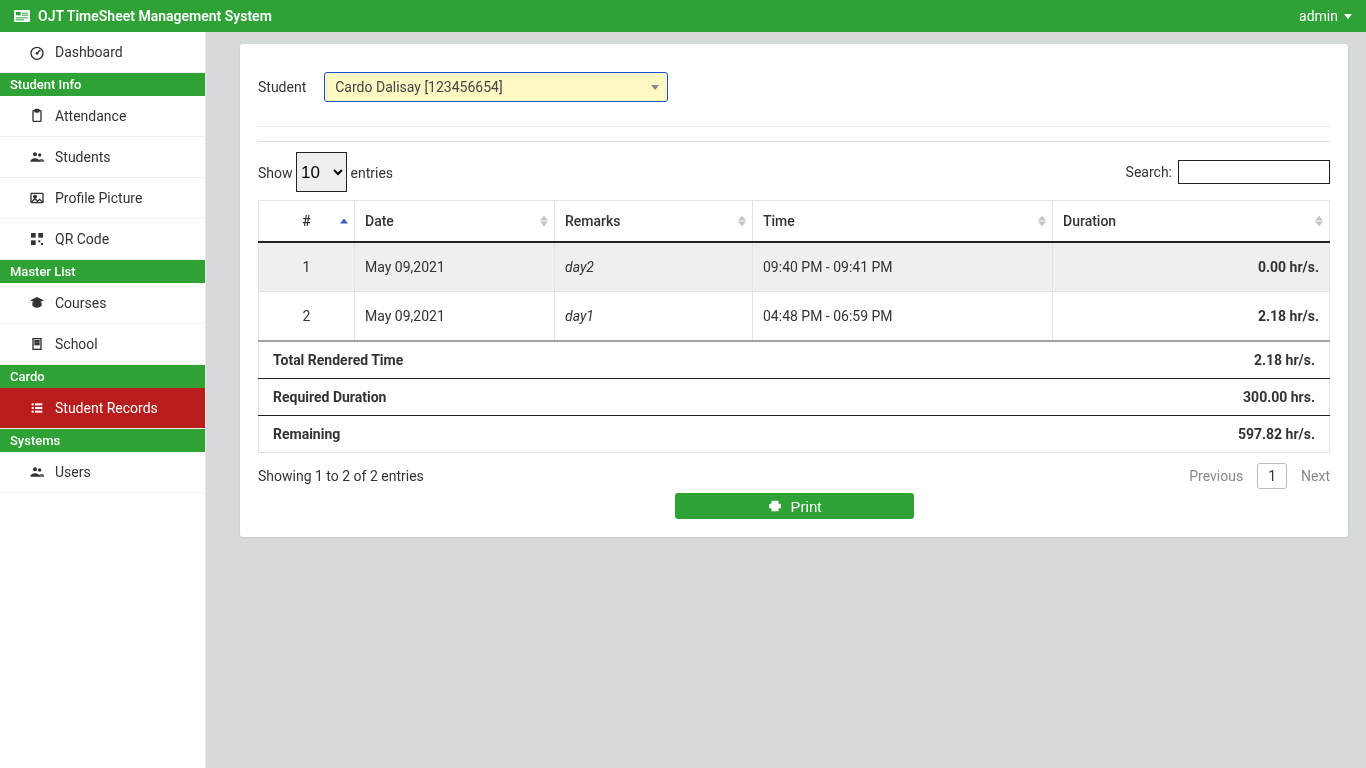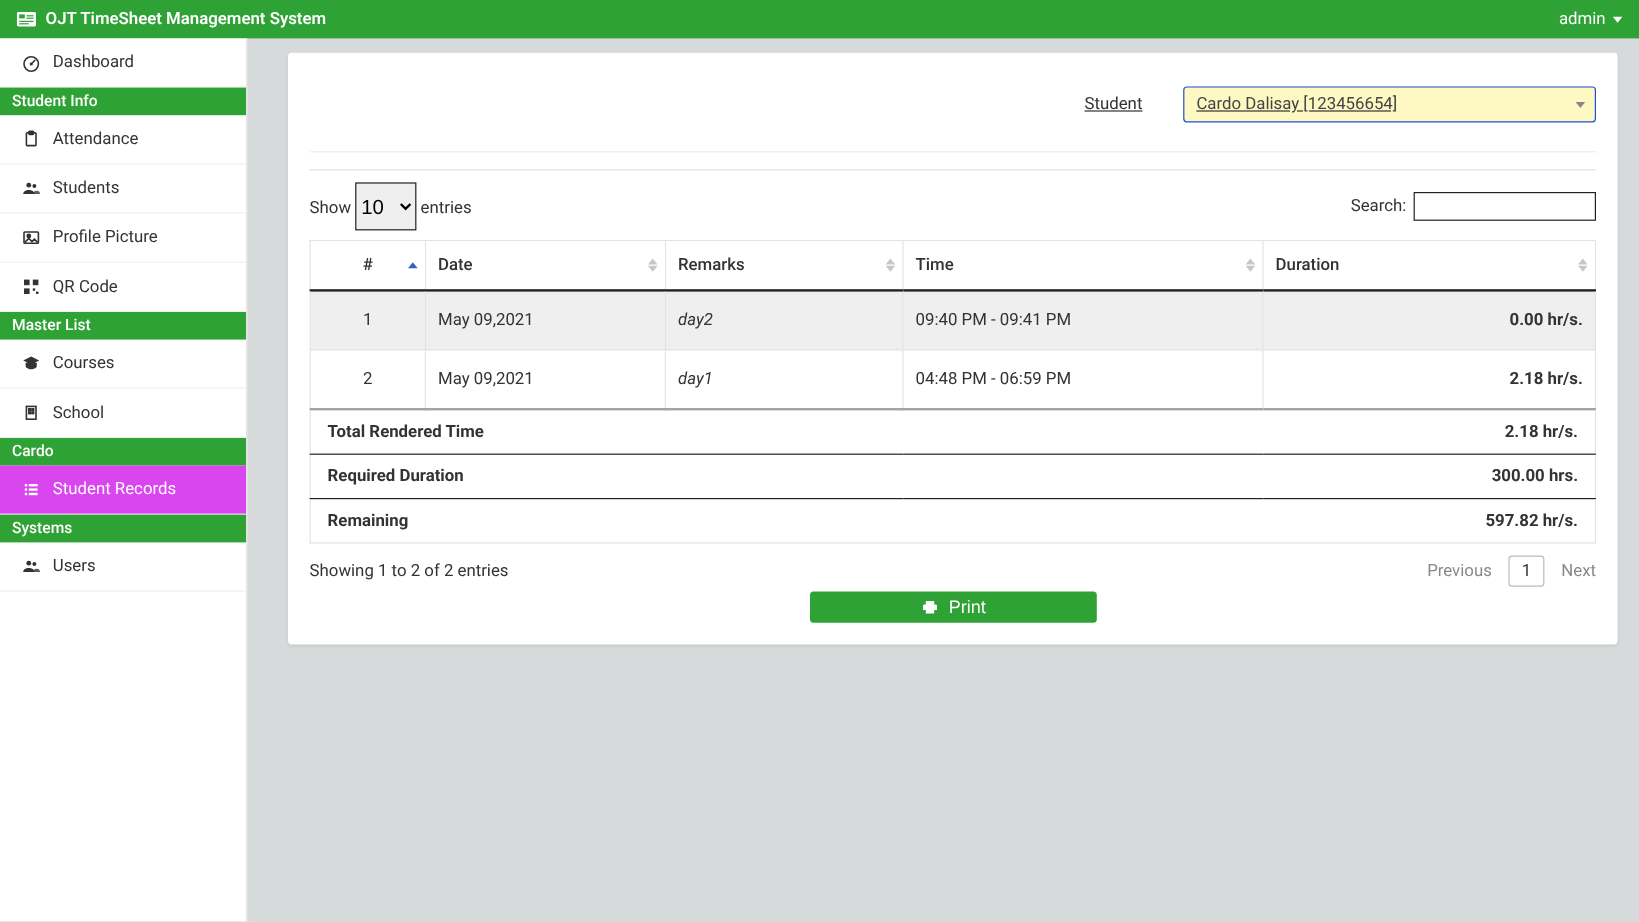--- a/index.html
+++ b/index.html
@@ -11,29 +11,29 @@
   .navbar-brand { display: flex; align-items: center; gap: 8px; font-size: 14px; }
   .navbar-user { display: flex; align-items: center; gap: 6px; cursor: pointer; font-size: 14px; font-weight: 400; }
   .caret-down { width: 0; height: 0; border-left: 4px solid transparent; border-right: 4px solid transparent; border-top: 5px solid #fff; }
 
   
   .wrap { display: flex; flex: 1; min-height: 0; }
   .sidebar { width: 206px; background: #fff; border-right: 1px solid #e6e6e6; display: flex; flex-direction: column; }
   .content { flex: 1; padding: 12px 18px 30px 34px; overflow: auto; }
 
   
-  .nav-item { padding: 12px 18px; display: flex; align-items: center; gap: 10px; color: #333; text-decoration: none; cursor: pointer; border-bottom: 1px solid #f0f0f0; font-size: 14px; }
-  .nav-item.active { background: #d946ef; color: #fff; }
+  .nav-item { padding: 12px 29px; display: flex; align-items: center; gap: 10px; color: #333; text-decoration: none; cursor: pointer; border-bottom: 1px solid #f0f0f0; font-size: 14px; }
+  .nav-item.active { background: #b91c1c; color: #fff; }
   .nav-header { background: #2fa236; color: #fff; padding: 4px 10px; font-size: 13px; font-weight: 500; }
   .icon { width: 16px; height: 16px; display: inline-flex; align-items: center; justify-content: center; flex: 0 0 16px; }
   .icon svg { width: 100%; height: 100%; }
 
   
   .card { background: #fff; border-radius: 3px; box-shadow: 0 1px 3px rgba(0,0,0,0.08); padding: 18px; }
-  .student-row { display: flex; align-items: center; justify-content: flex-end; gap: 34px; padding: 10px 0 24px 0; border-bottom: 1px solid #eee; text-decoration: underline; }
+  .student-row { display: flex; align-items: center; justify-content: flex-start; gap: 18px; padding: 10px 0 24px 0; border-bottom: 1px solid #eee; }
   .student-label { font-size: 14px; color: #333; }
   .student-select { position: relative; width: 344px; height: 30px; border: 1px solid #1d4ed8; border-radius: 3px; display: flex; align-items: center; padding: 0 28px 0 10px; font-size: 14px; color: #444; cursor: pointer; background: #fef9c3; }
   .student-select .sel-caret { position: absolute; right: 0; top: 0; bottom: 0; width: 24px; display: flex; align-items: center; justify-content: center; }
   .sel-caret-tri { width: 0; height: 0; border-left: 4px solid transparent; border-right: 4px solid transparent; border-top: 5px solid #888; }
 
   hr.sep { border: none; border-top: 1px solid #e0e0e0; margin: 14px 0 10px 0; }
 
   
   .dt-controls { display: flex; justify-content: space-between; align-items: center; margin-bottom: 8px; font-size: 14px; }
   .dt-length select { border: 1px solid #222; height: 40px; font-size: 17px; }

